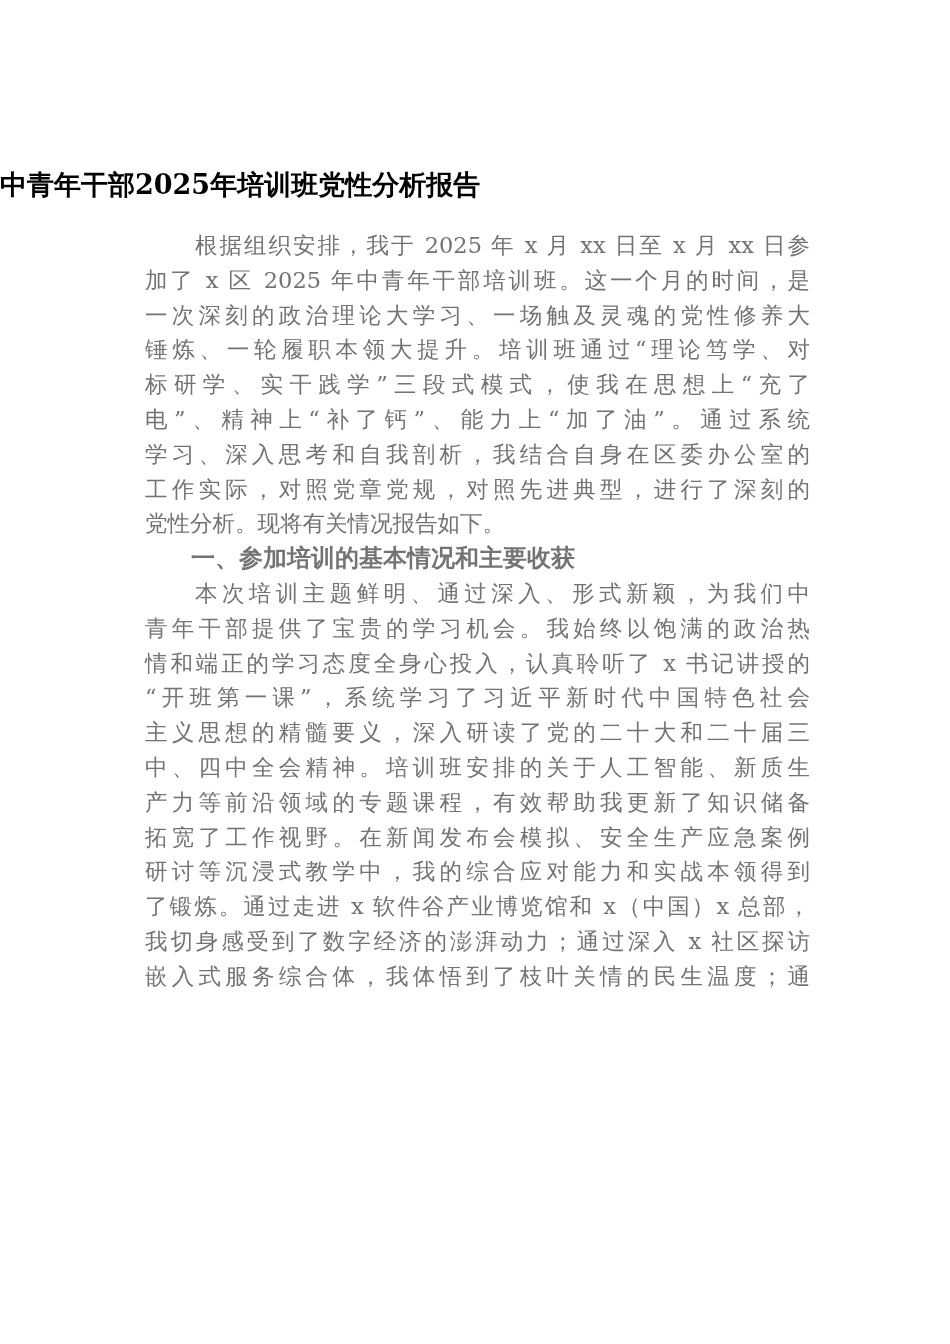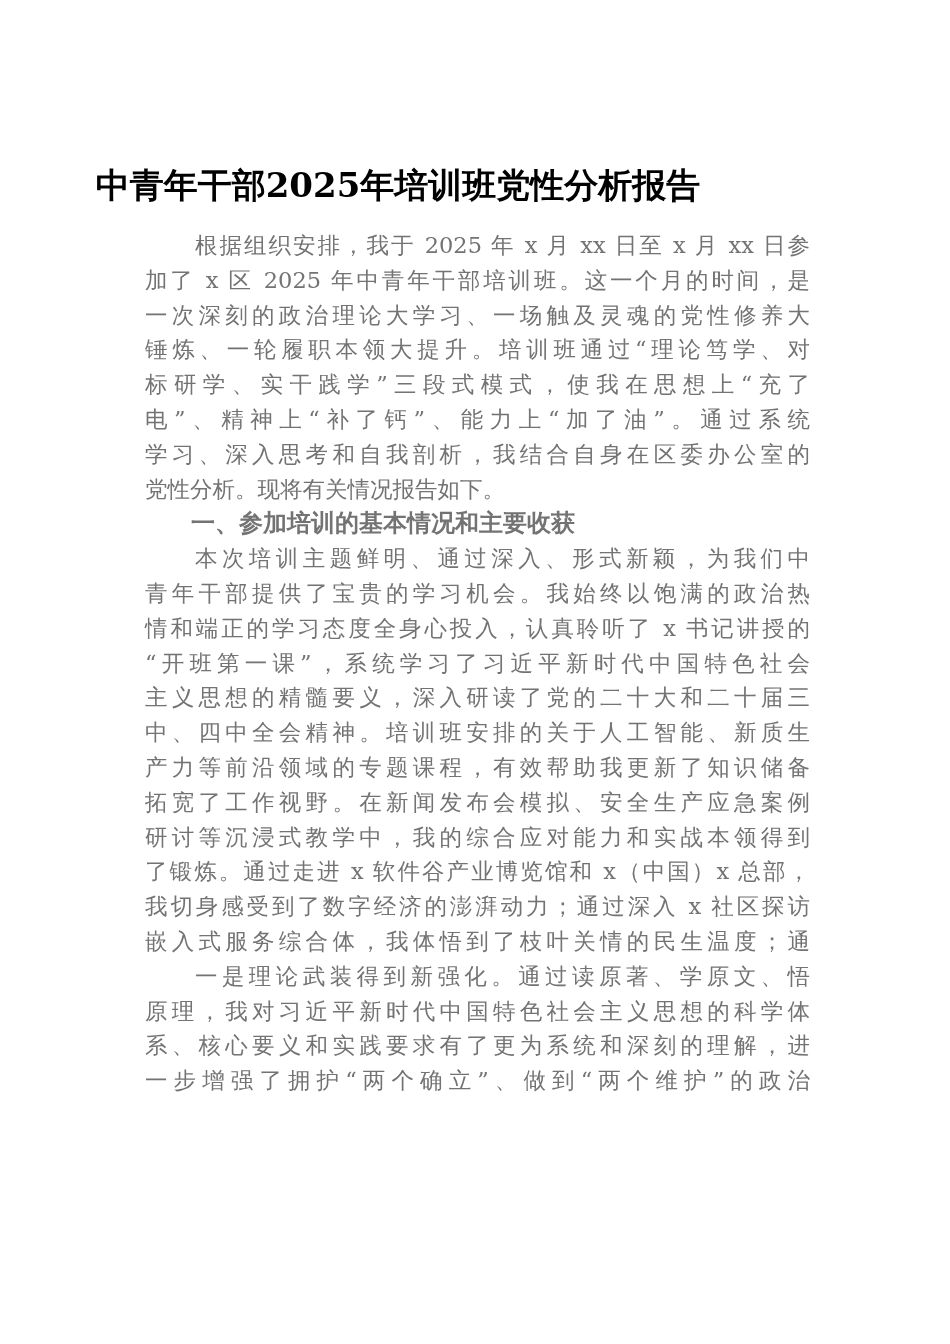--- a/index.html
+++ b/index.html
@@ -21,24 +21,24 @@
       top: 0;
       width: 950px;
       height: 1344px;
       background: #ffffff;
     }
     .title {
       position: absolute;
       left: 0;
       top: 160px;
       width: 796px;
-      text-align: center;
+      text-align: left;
       font-family: "DejaVu Serif", "Liberation Serif", serif;
       font-weight: bold;
-      font-size: 34px;
+      font-size: 27px;
       line-height: 50px;
       letter-spacing: 0px;
       color: #000;
     }
     .body-text {
       position: absolute;
       left: 145px;
       top: 228px;
       width: 665px;
     }
@@ -77,20 +77,21 @@
   <div class="body-text">
 
     <div>
       <span class="line indent">根据组织安排，我于 2025 年 x 月 xx 日至 x 月 xx 日参</span>
       <span class="line">加了 x 区 2025 年中青年干部培训班。这一个月的时间，是</span>
       <span class="line">一次深刻的政治理论大学习、一场触及灵魂的党性修养大</span>
       <span class="line">锤炼、一轮履职本领大提升。培训班通过“理论笃学、对</span>
       <span class="line">标研学、实干践学”三段式模式，使我在思想上“充了</span>
       <span class="line">电”、精神上“补了钙”、能力上“加了油”。通过系统</span>
       <span class="line">学习、深入思考和自我剖析，我结合自身在区委办公室的</span>
+      <span class="line">工作实际，对照党章党规，对照先进典型，进行了深刻的</span>
       <span class="line last">党性分析。现将有关情况报告如下。</span>
     </div>
 
     <div>
       <span class="line heading">一、参加培训的基本情况和主要收获</span>
     </div>
 
     <div>
       <span class="line indent">本次培训主题鲜明、通过深入、形式新颖，为我们中</span>
       <span class="line">青年干部提供了宝贵的学习机会。我始终以饱满的政治热</span>
@@ -99,21 +100,15 @@
       <span class="line">主义思想的精髓要义，深入研读了党的二十大和二十届三</span>
       <span class="line">中、四中全会精神。培训班安排的关于人工智能、新质生</span>
       <span class="line">产力等前沿领域的专题课程，有效帮助我更新了知识储备</span>
       <span class="line">拓宽了工作视野。在新闻发布会模拟、安全生产应急案例</span>
       <span class="line">研讨等沉浸式教学中，我的综合应对能力和实战本领得到</span>
       <span class="line">了锻炼。通过走进 x 软件谷产业博览馆和 x（中国）x 总部，</span>
       <span class="line">我切身感受到了数字经济的澎湃动力；通过深入 x 社区探访</span>
       <span class="line">嵌入式服务综合体，我体悟到了枝叶关情的民生温度；通</span>
     </div>
 
-    <div>
-      <span class="line indent">一是理论武装得到新强化。通过读原著、学原文、悟</span>
-      <span class="line">原理，我对习近平新时代中国特色社会主义思想的科学体</span>
-      <span class="line">系、核心要义和实践要求有了更为系统和深刻的理解，进</span>
-      <span class="line">一步增强了拥护“两个确立”、做到“两个维护”的政治</span>
-    </div>
 
   </div>
 </div>
 
 </body></html>

